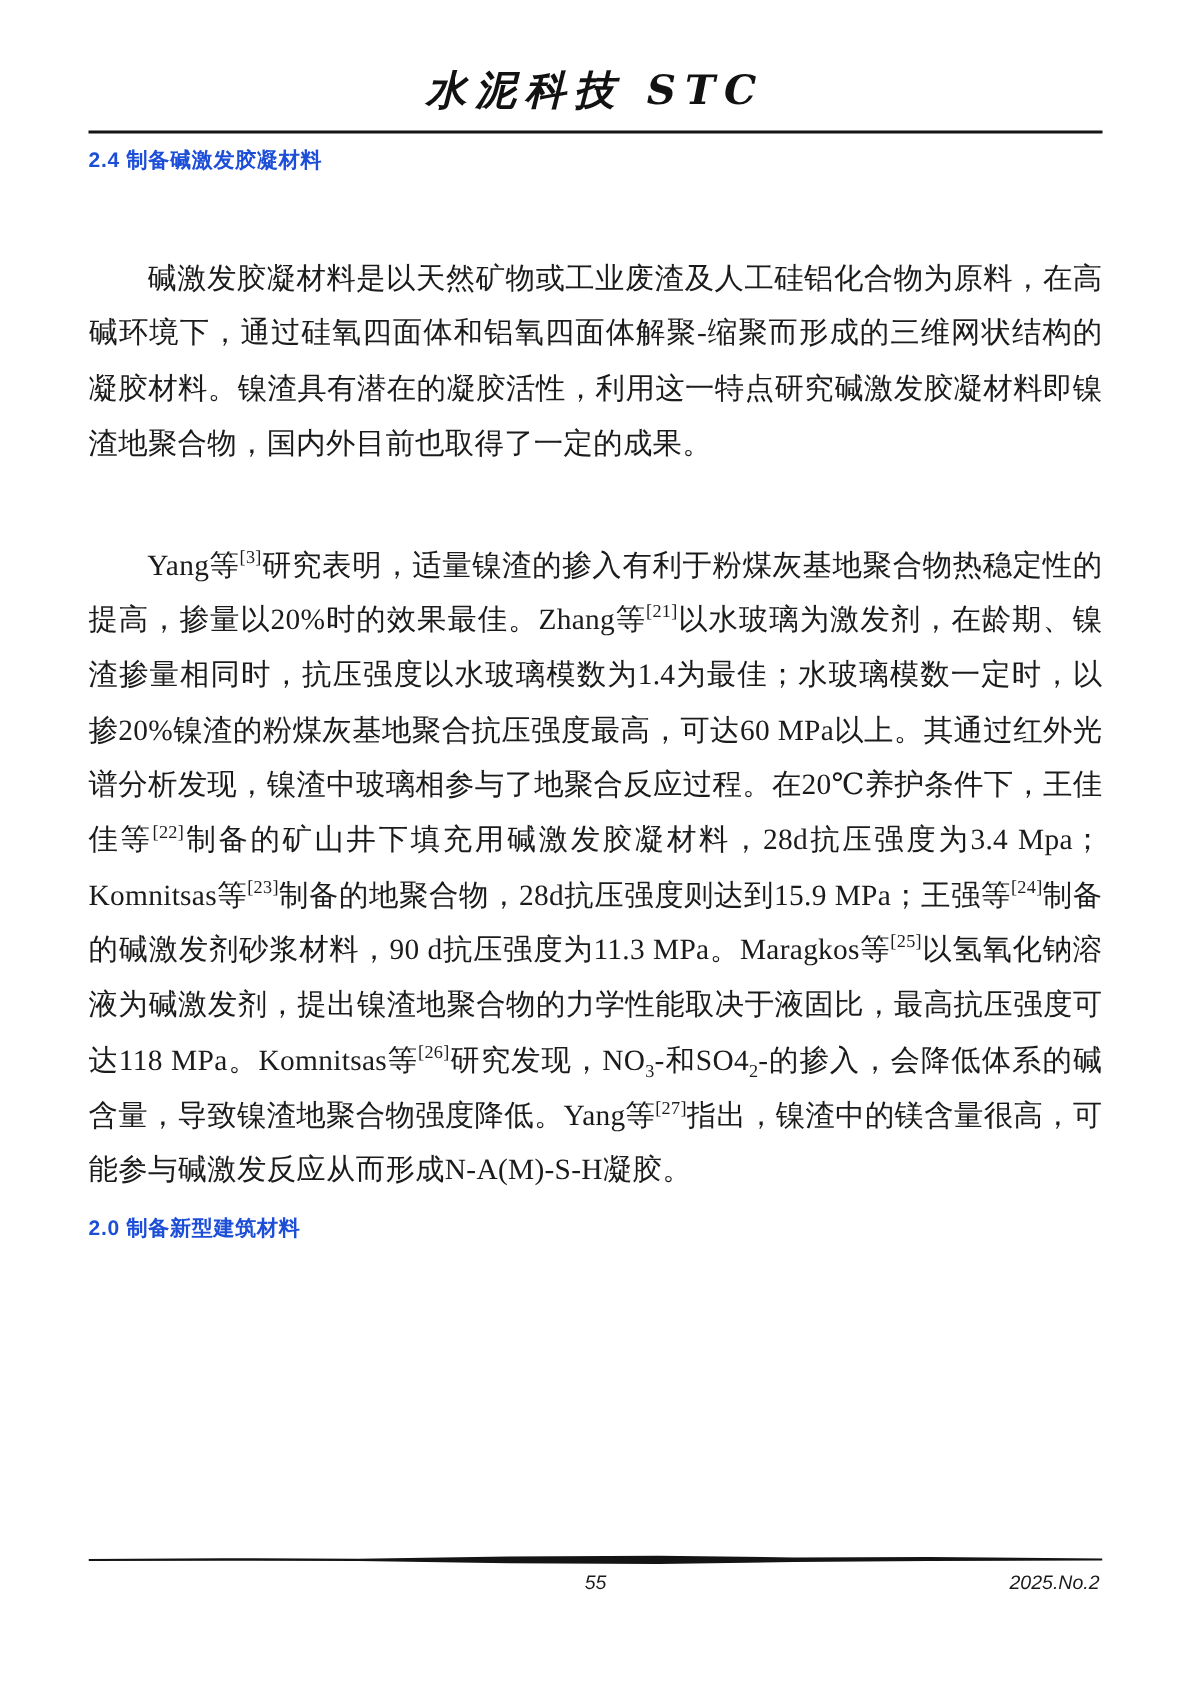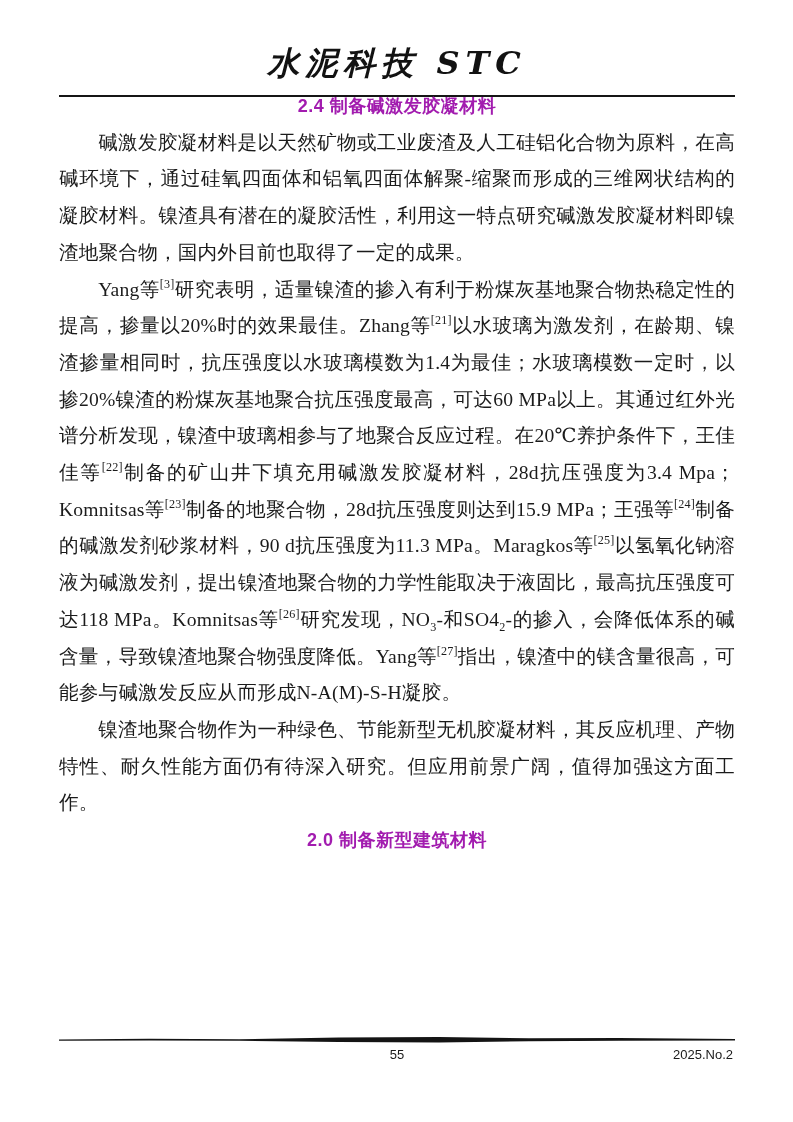--- a/index.html
+++ b/index.html
@@ -20,21 +20,21 @@
     position: absolute;
     top: 42px;
     left: 59px;
     width: 676px;
   }
   .journal-title {
     text-align: center;
     font-family: "DejaVu Serif", "Liberation Serif", serif;
     font-style: italic;
     font-weight: bold;
-    font-size: 32px;
+    font-size: 27px;
     letter-spacing: 6px;
     color: #121212;
   }
   .header-rule {
     margin-top: 9px;
     height: 0;
     border-top: 2.5px solid #151515;
   }
   .article-body {
     position: absolute;
@@ -45,30 +45,31 @@
     line-height: 36.7px;
     text-align: justify;
     text-justify: inter-character;
     letter-spacing: 0.2px;
   }
   .para {
     margin: 0;
   }
   .para.indent {
     text-indent: 2em;
+    margin-top: 44px;
   }
   .section-heading {
     margin: 0;
     font-family: "Liberation Sans", "DejaVu Sans", sans-serif;
-    font-size: 18px;
+    font-size: 14px;
     font-weight: 700;
     line-height: 36.7px;
-    text-align: center;
+    text-align: left;
     letter-spacing: 0.5px;
-    color: #a21caf;
+    color: #1d4ed8;
   }
   .article-body sup {
     font-size: 0.62em;
     line-height: 0;
     vertical-align: super;
   }
   .article-body sub {
     font-size: 0.62em;
     line-height: 0;
     vertical-align: sub;
@@ -84,20 +85,21 @@
     width: 676px;
     height: 8px;
   }
   .footer-row {
     position: relative;
     height: 20px;
     margin-top: 1px;
     font-family: "Liberation Sans", "DejaVu Sans", sans-serif;
     font-size: 13px;
     color: #1a1a1a;
+    font-style: italic;
   }
   .footer-page-number {
     position: absolute;
     left: 50%;
     transform: translateX(-50%);
     top: 2px;
   }
   .footer-issue {
     position: absolute;
     right: 2px;
@@ -111,21 +113,20 @@
 
   <div class="journal-header">
     <div class="journal-title">水泥科技 STC</div>
     <div class="header-rule"></div>
   </div>
 
   <div class="article-body">
       <h2 class="section-heading">2.4 制备碱激发胶凝材料</h2>
       <p class="para indent"><span>碱激发胶凝材料是以天然矿物或工业废渣及人工硅铝化合物为原料，在高碱环境下，通过硅氧四面体和铝氧四面体解聚-缩聚而形成的三维网状结构的凝胶材料。镍渣具有潜在的凝胶活性，利用这一特点研究碱激发胶凝材料即镍渣地聚合物，国内外目前也取得了一定的成果。</span></p>
       <p class="para indent"><span>Yang等</span><sup>[3]</sup><span>研究表明，适量镍渣的掺入有利于粉煤灰基地聚合物热稳定性的提高，掺量以20%时的效果最佳。Zhang等</span><sup>[21]</sup><span>以水玻璃为激发剂，在龄期、镍渣掺量相同时，抗压强度以水玻璃模数为1.4为最佳；水玻璃模数一定时，以掺20%镍渣的粉煤灰基地聚合抗压强度最高，可达60 MPa以上。其通过红外光谱分析发现，镍渣中玻璃相参与了地聚合反应过程。在20℃养护条件下，王佳佳等</span><sup>[22]</sup><span>制备的矿山井下填充用碱激发胶凝材料，28d抗压强度为3.4 Mpa；Komnitsas等</span><sup>[23]</sup><span>制备的地聚合物，28d抗压强度则达到15.9 MPa；王强等</span><sup>[24]</sup><span>制备的碱激发剂砂浆材料，90 d抗压强度为11.3 MPa。Maragkos等</span><sup>[25]</sup><span>以氢氧化钠溶液为碱激发剂，提出镍渣地聚合物的力学性能取决于液固比，最高抗压强度可达118 MPa。Komnitsas等</span><sup>[26]</sup><span>研究发现，NO</span><sub>3</sub><span>-和SO4</span><sub>2</sub><span>-的掺入，会降低体系的碱含量，导致镍渣地聚合物强度降低。Yang等</span><sup>[27]</sup><span>指出，镍渣中的镁含量很高，可能参与碱激发反应从而形成N-A(M)-S-H凝胶。</span></p>
-      <p class="para indent"><span>镍渣地聚合物作为一种绿色、节能新型无机胶凝材料，其反应机理、产物特性、耐久性能方面仍有待深入研究。但应用前景广阔，值得加强这方面工作。</span></p>
       <h2 class="section-heading">2.0 制备新型建筑材料</h2>
     </div>
 
   <div class="page-footer">
     <div class="footer-rule">
       <svg viewBox="0 0 676 8" preserveAspectRatio="none">
         <path fill="#141414" d="
           M0,3.4
           L90,2.8 L180,3.2 L280,1.6 L380,1.1 L470,2.3 L560,2.0 L676,3.0
           L676,4.4

